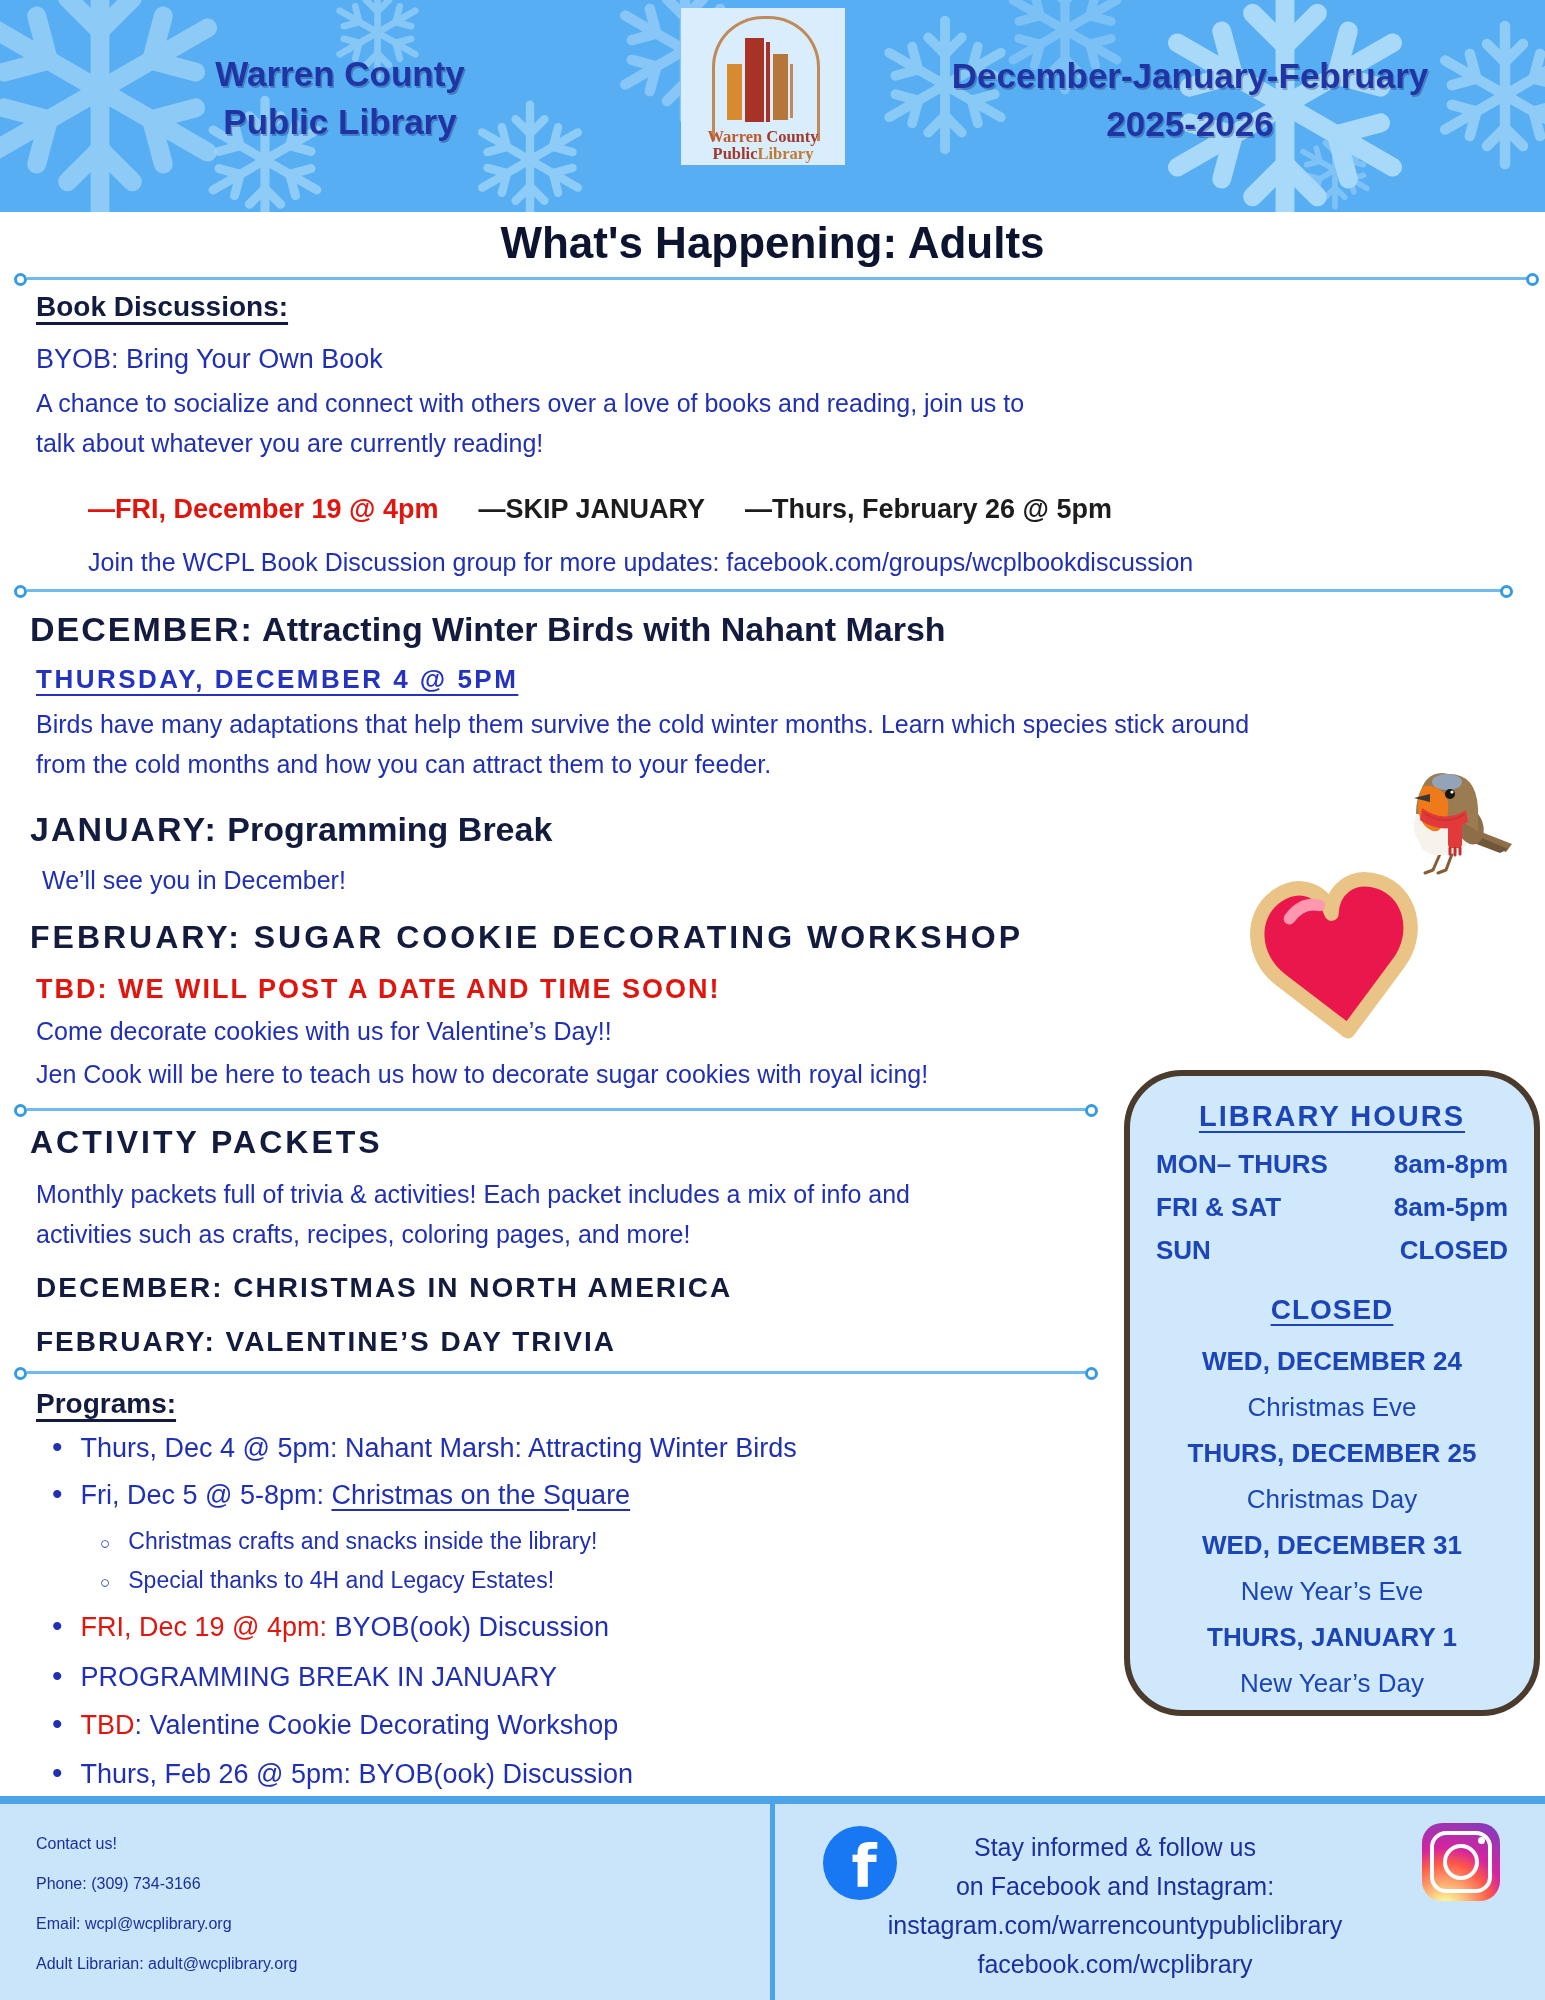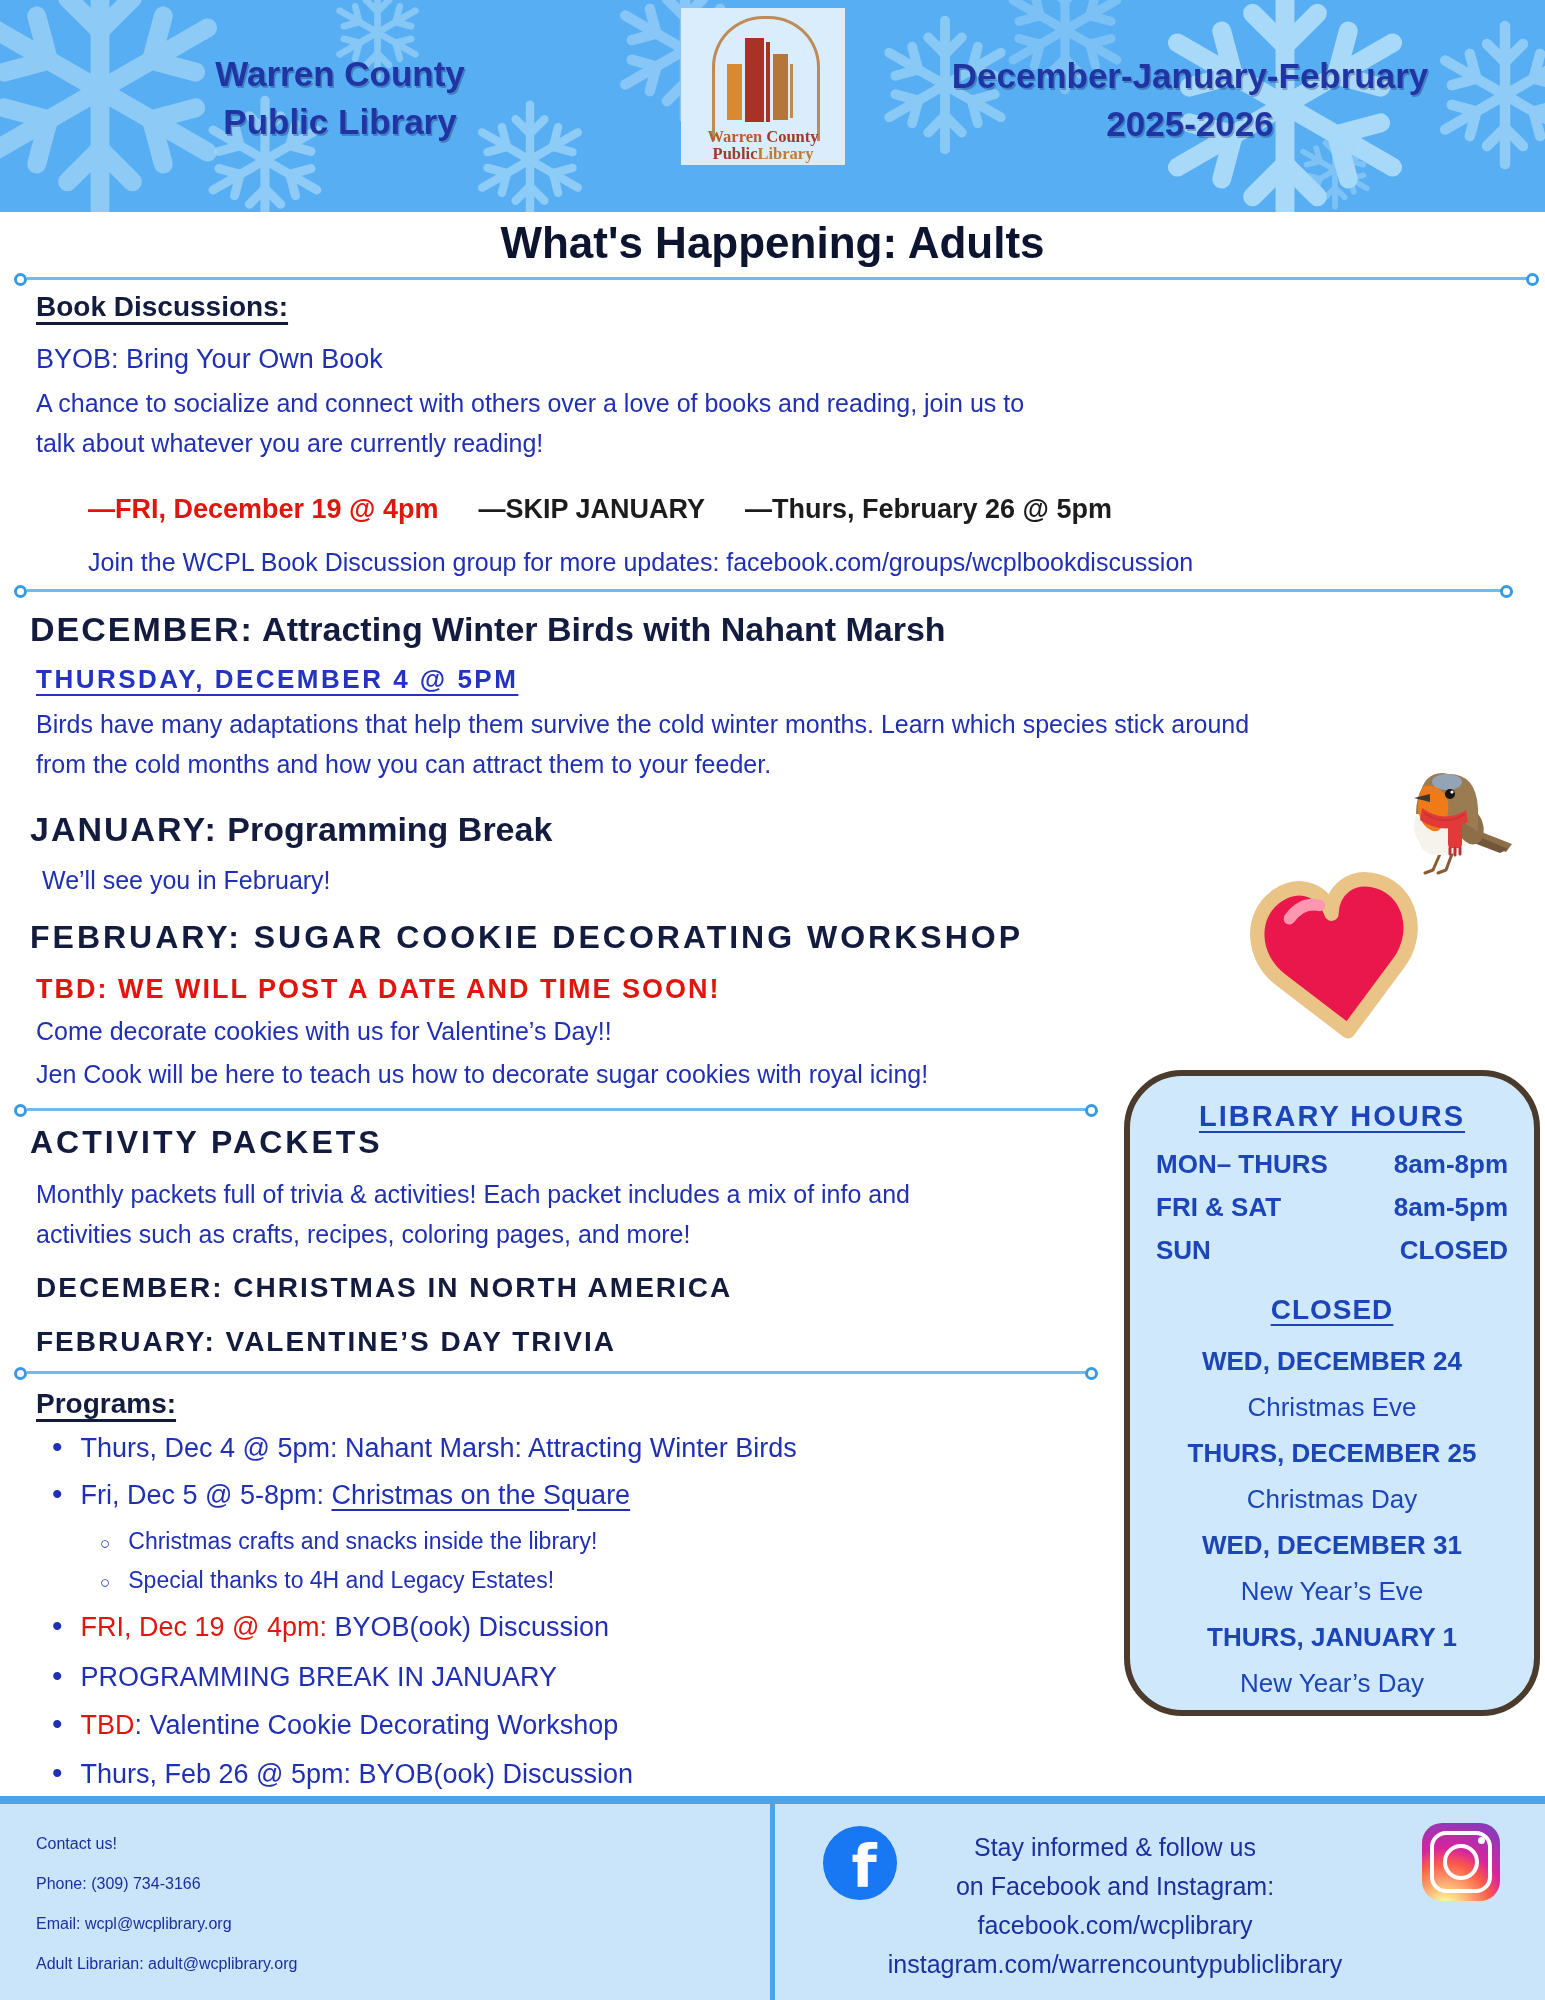--- a/index.html
+++ b/index.html
@@ -208,21 +208,21 @@
     <path d="M64,98 L64,104 M69,98 L69,105 M74,98 L74,104" stroke="#c22f2f" stroke-width="3" stroke-linecap="round"></path>
     <path d="M38,63 Q58,77 79,64" stroke="#c22f2f" stroke-width="2" fill="none" opacity=".6"></path>
     <polygon points="28,48 44,44 44,52" fill="#3c3833"></polygon>
     <circle cx="64" cy="44" r="5" fill="#171310"></circle>
       <circle cx="66" cy="42" r="1.6" fill="#ffffff"></circle>
   </svg>
 
   <div class="abs month-head" style="left:30px;top:810px">
     <span class="caps">JANUARY:</span><span> Programming Break</span>
   </div>
-  <div class="abs body-txt" style="left:42px;top:866px">We’ll see you in February!</div>
+  <div class="abs body-txt" style="left:42px;top:866px">We’ll see you in December!</div>
 
   <div class="abs sp-head" style="left:30px;top:919px">FEBRUARY: SUGAR COOKIE DECORATING WORKSHOP</div>
   <div class="abs tbd-red" style="left:36px;top:974px">TBD: WE WILL POST A DATE AND TIME SOON!</div>
   <div class="abs body-txt" style="left:36px;top:1017px">Come decorate cookies with us for Valentine’s Day!!</div>
   <div class="abs body-txt" style="left:36px;top:1060px">Jen Cook will be here to teach us how to decorate sugar cookies with royal icing!</div>
 
   <svg class="abs" style="left:1238px;top:870px" width="200" height="180" viewBox="0 0 210 200">
     <g transform="rotate(-8 105 100)">
       <path d="M105,180 L39,113 C9,83 15,36 48,20 C77,6 101,23 105,48 C109,23 133,6 162,20 C195,36 201,83 171,113 Z" fill="#e9174b" stroke="#eac387" stroke-width="16" stroke-linejoin="round" stroke-linecap="round"></path>
       <path d="M58,47 Q74,30 93,37" stroke="#ff97b0" stroke-width="13" fill="none" stroke-linecap="round"></path>
@@ -321,22 +321,22 @@
     <div>Adult Librarian: adult@wcplibrary.org</div>
   </div>
 
   <div class="abs fb">
       <span>f</span>
     </div>
 
   <div class="abs social">
     <div>Stay informed &amp; follow us</div>
     <div>on Facebook and Instagram:</div>
+    <div>instagram.com/warrencountypubliclibrary</div>
     <div>facebook.com/wcplibrary</div>
-    <div>instagram.com/warrencountypubliclibrary</div>
   </div>
 
   <div class="abs ig">
     <div class="frame"></div>
     <div class="lens"></div>
     <div class="dotx"></div>
   </div>
 
 </div>
 

